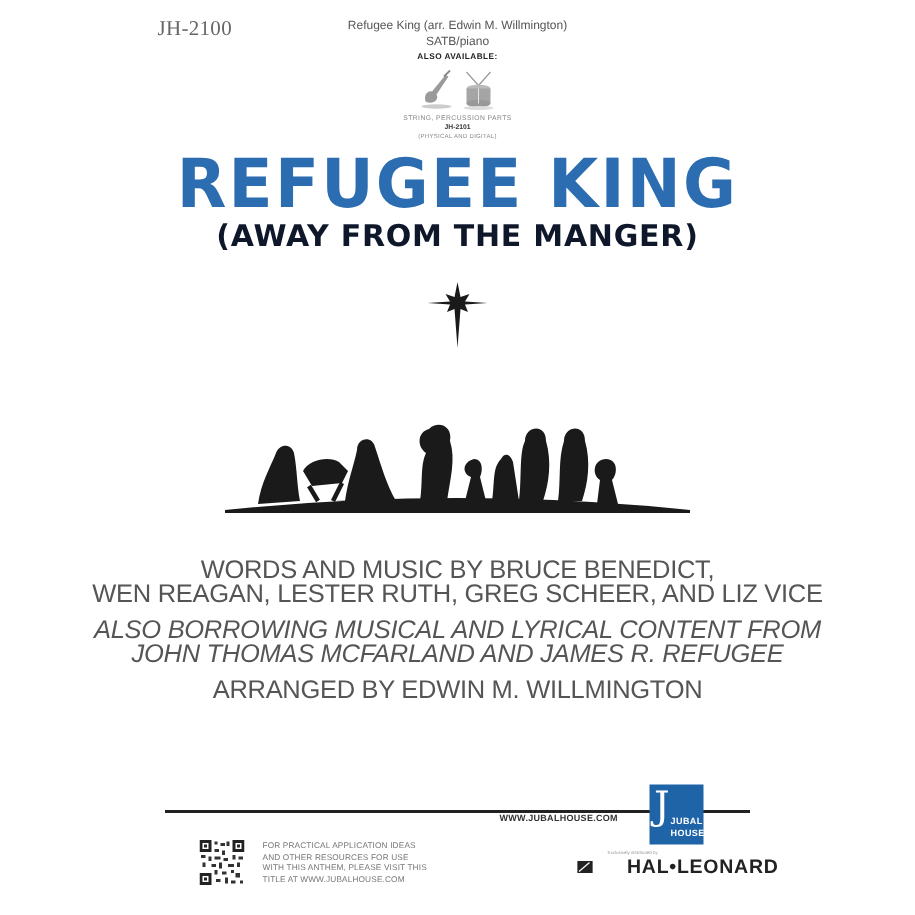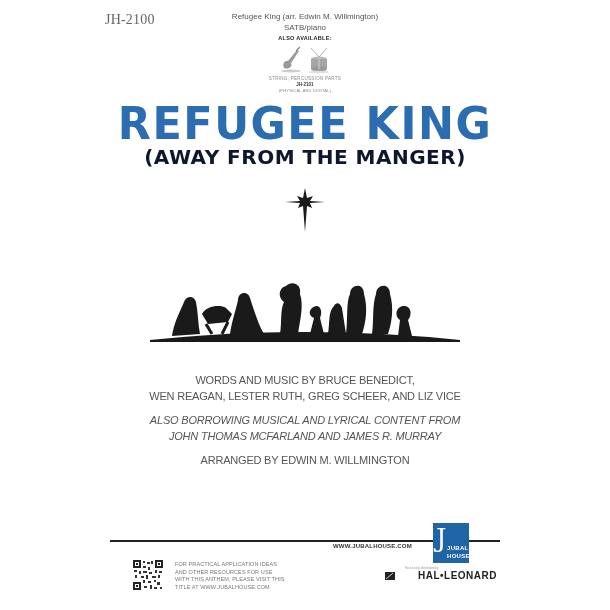--- a/index.html
+++ b/index.html
@@ -12,34 +12,34 @@
   .also { top:35px; font-size:5.5px; font-weight:bold; color:#222; letter-spacing:0.3px; }
   .icons { left:0; width:610px; top:46px; display:flex; justify-content:center; gap:6px; }
   .icon-box { width:22px; height:28px; }
   .parts1 { top:76px; font-size:4.5px; color:#888; letter-spacing:0.3px; }
   .parts2 { top:82px; font-size:4.5px; color:#333; font-weight:bold; }
   .parts3 { top:88px; font-size:4px; color:#888; letter-spacing:0.2px; }
   .title1 { top:98px; font-size:43px; font-weight:900; color:#2b6db0; letter-spacing:1.5px; font-family:"DejaVu Sans", sans-serif; transform:scaleY(1.05); }
   .title2 { top:145px; font-size:20px; font-weight:900; color:#0f172a; letter-spacing:0.5px; font-family:"DejaVu Sans", sans-serif; }
   .star { left:285px; top:188px; width:40px; height:44px; }
   .scene { left:150px; top:262px; width:310px; height:80px; }
-  .credits { left:0; width:610px; text-align:center; font-size:11px; color:#555; line-height:16px; letter-spacing:-0.2px; }
+  .credits { left:0; width:610px; text-align:center; font-size:17px; color:#555; line-height:16px; letter-spacing:-0.2px; }
   .c1 { top:372px; }
   .c2 { top:412px;font-style:italic; }
   .c3 { top:452px; }
   .rule { left:110px; top:540px; width:390px; height:1.5px; background:#222; }
   .url { left:333px; top:543px; font-size:6px; font-weight:bold; color:#333; letter-spacing:0.2px; }
   .logo { left:433px; top:523px; width:36px; height:40px; background:#2064a8; color:#fff; }
   .logo-j { position:absolute; left:3px; top:0; font-family:"DejaVu Serif", serif; font-size:26px; line-height:30px; color:#fff; }
   .logo-t1 { position:absolute; left:14px; top:22px; font-size:6px; font-weight:bold; letter-spacing:0.3px; }
   .logo-t2 { position:absolute; left:14px; top:30px; font-size:6px; font-weight:bold; letter-spacing:0.3px; }
   .hl-small { left:405px; top:566px; font-size:3px; color:#999; }
   .hl { left:385px; top:570px; display:flex; align-items:center; gap:3px; }
   .hl-mark { width:10px; height:8px; background:#222; position:relative; }
-  .hl-text { font-size:10px; font-weight:bold; color:#222; letter-spacing:0.5px;padding-left:20px; }
+  .hl-text { font-size:13px; font-weight:bold; color:#222; letter-spacing:0.5px;padding-left:20px; }
   .qr { left:133px; top:560px; width:30px; height:30px; }
   .resources { left:175px; top:561px; font-size:5.5px; color:#777; line-height:7.5px; letter-spacing:0.1px; }
 </style>
 </head>
 <body>
 
 <div class="abs catalog">JH-2100</div>
 <div class="abs hdr hdr-title">Refugee King (arr. Edwin M. Willmington)</div>
 <div class="abs hdr hdr-voicing">SATB/piano</div>
 <div class="abs hdr also">ALSO AVAILABLE:</div>
@@ -89,21 +89,21 @@
   <path d="M222 72 C224 58 222 44 226 32 C226 22 240 20 240 32 C244 46 242 60 238 72 Z" fill="#1a1a1a"></path>
   <path d="M248 74 L250 58 C244 54 246 44 254 44 C262 44 262 54 258 58 L262 74 Z" fill="#1a1a1a"></path>
 </svg>
 
 <div class="abs credits c1">
   <div>WORDS AND MUSIC BY BRUCE BENEDICT,</div>
   <div>WEN REAGAN, LESTER RUTH, GREG SCHEER, AND LIZ VICE</div>
 </div>
 <div class="abs credits c2">
   <div>ALSO BORROWING MUSICAL AND LYRICAL CONTENT FROM</div>
-  <div>JOHN THOMAS MCFARLAND AND JAMES R. MURRAY</div>
+  <div>JOHN THOMAS MCFARLAND AND JAMES R. REFUGEE</div>
 </div>
 <div class="abs credits c3">ARRANGED BY EDWIN M. WILLMINGTON</div>
 
 <div class="abs rule"></div>
 <div class="abs url">WWW.JUBALHOUSE.COM</div>
 
 <div class="abs logo">
   <span class="logo-j">J</span>
   <span class="logo-t1">JUBAL</span>
   <span class="logo-t2">HOUSE</span>

